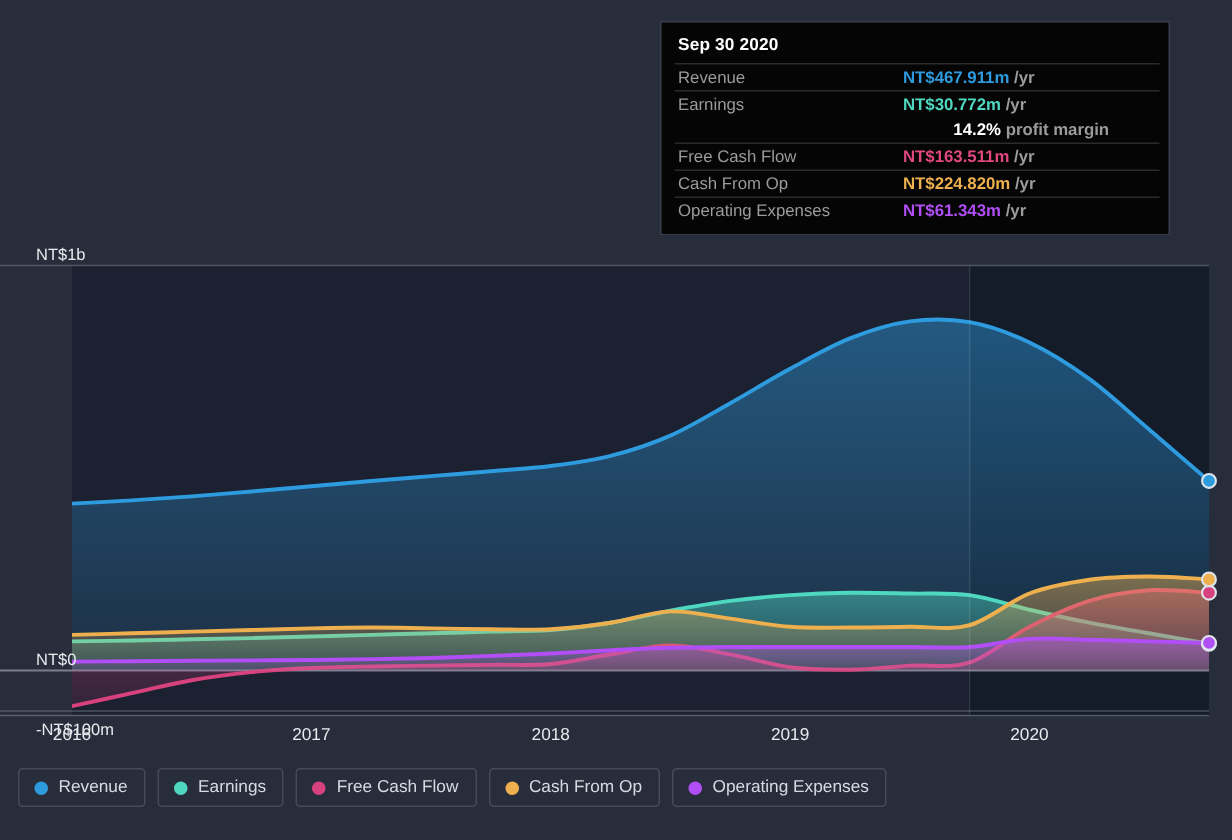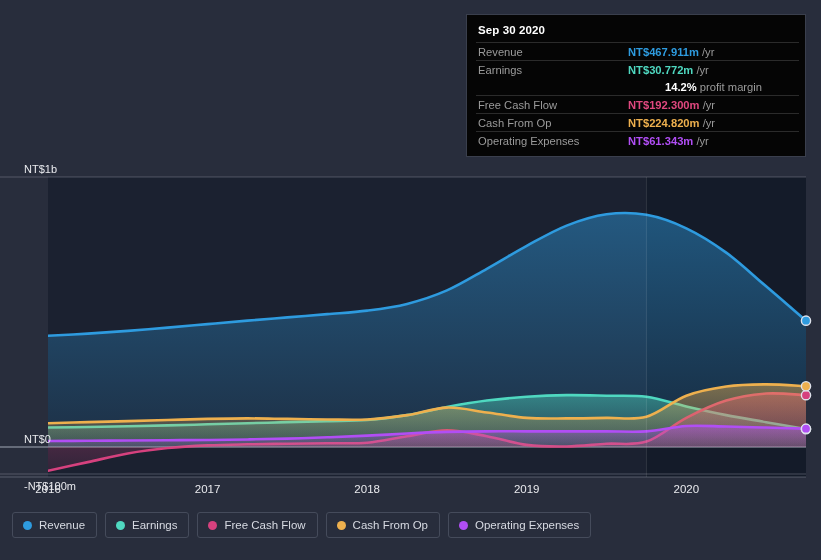--- a/index.html
+++ b/index.html
@@ -11,21 +11,21 @@
     -webkit-font-smoothing:antialiased;
   }
   #chart-root{position:absolute;left:0;top:0;width:717px;height:560px;border-radius:14px;}
   svg.chart{position:absolute;left:0;top:0;width:821px;height:560px;display:block;}
 
   .axis-label{fill:#e9eaee;font-size:11px;font-family:"Liberation Sans",sans-serif;}
   .tick-label{fill:#e9eaee;font-size:11.5px;font-family:"Liberation Sans",sans-serif;}
 
   
   #tooltip{
-    position:absolute;left:466px;top:14px;width:340px;
+    position:absolute;left:440px;top:14px;width:340px;
     background:#050505;
     border:1px solid #3a3f4d;
     box-sizing:border-box;
     padding:8px 6px 7px 9px;
     z-index:40;
   }
   #tooltip .tt-title{
     color:#ffffff;font-size:11.5px;font-weight:bold;
     padding:1px 0 6px 2px;letter-spacing:.1px;
   }
@@ -34,21 +34,21 @@
     padding:2.5px 0 2.5px 0;
     font-size:11.2px;
     border-top:1px solid #2b2b2b;
     vertical-align:middle;
     white-space:nowrap;
   }
   #tooltip tr.no-rule td{border-top:none;text-align:center;}
   #tooltip td.tt-label{color:#9b9b9b;padding-left:2px;width:122px;}
   #tooltip td.tt-value{color:#ffffff;}
   #tooltip .val{font-weight:bold;margin-left:28px;}
-  #tooltip .suffix{color:#9b9b9b;font-weight:normal;}
+  #tooltip .suffix{color:#9b9b9b;font-weight:bold;}
 
   
   #legend{
     position:absolute;left:12px;top:512px;
     display:flex;gap:8px;align-items:center;z-index:30;
   }
   .legend-item{
     display:flex;align-items:center;gap:7px;
     border:1px solid #454b5b;
     border-radius:3px;
@@ -155,21 +155,21 @@
         <tr>
           <td class="tt-label">Earnings</td>
           <td class="tt-value"><span class="val" style="color: rgb(79, 216, 192);">NT$30.772m</span><span class="suffix"> /yr</span></td>
         </tr>
         <tr class="no-rule">
           <td class="tt-label"></td>
           <td class="tt-value"><span class="val" style="color: rgb(255, 255, 255);">14.2%</span><span class="suffix"> profit margin</span></td>
         </tr>
         <tr>
           <td class="tt-label">Free Cash Flow</td>
-          <td class="tt-value"><span class="val" style="color: rgb(224, 72, 127);">NT$192.300m</span><span class="suffix"> /yr</span></td>
+          <td class="tt-value"><span class="val" style="color: rgb(224, 72, 127);">NT$163.511m</span><span class="suffix"> /yr</span></td>
         </tr>
         <tr>
           <td class="tt-label">Cash From Op</td>
           <td class="tt-value"><span class="val" style="color: rgb(238, 176, 78);">NT$224.820m</span><span class="suffix"> /yr</span></td>
         </tr>
         <tr>
           <td class="tt-label">Operating Expenses</td>
           <td class="tt-value"><span class="val" style="color: rgb(177, 78, 245);">NT$61.343m</span><span class="suffix"> /yr</span></td>
         </tr>
       </tbody>

